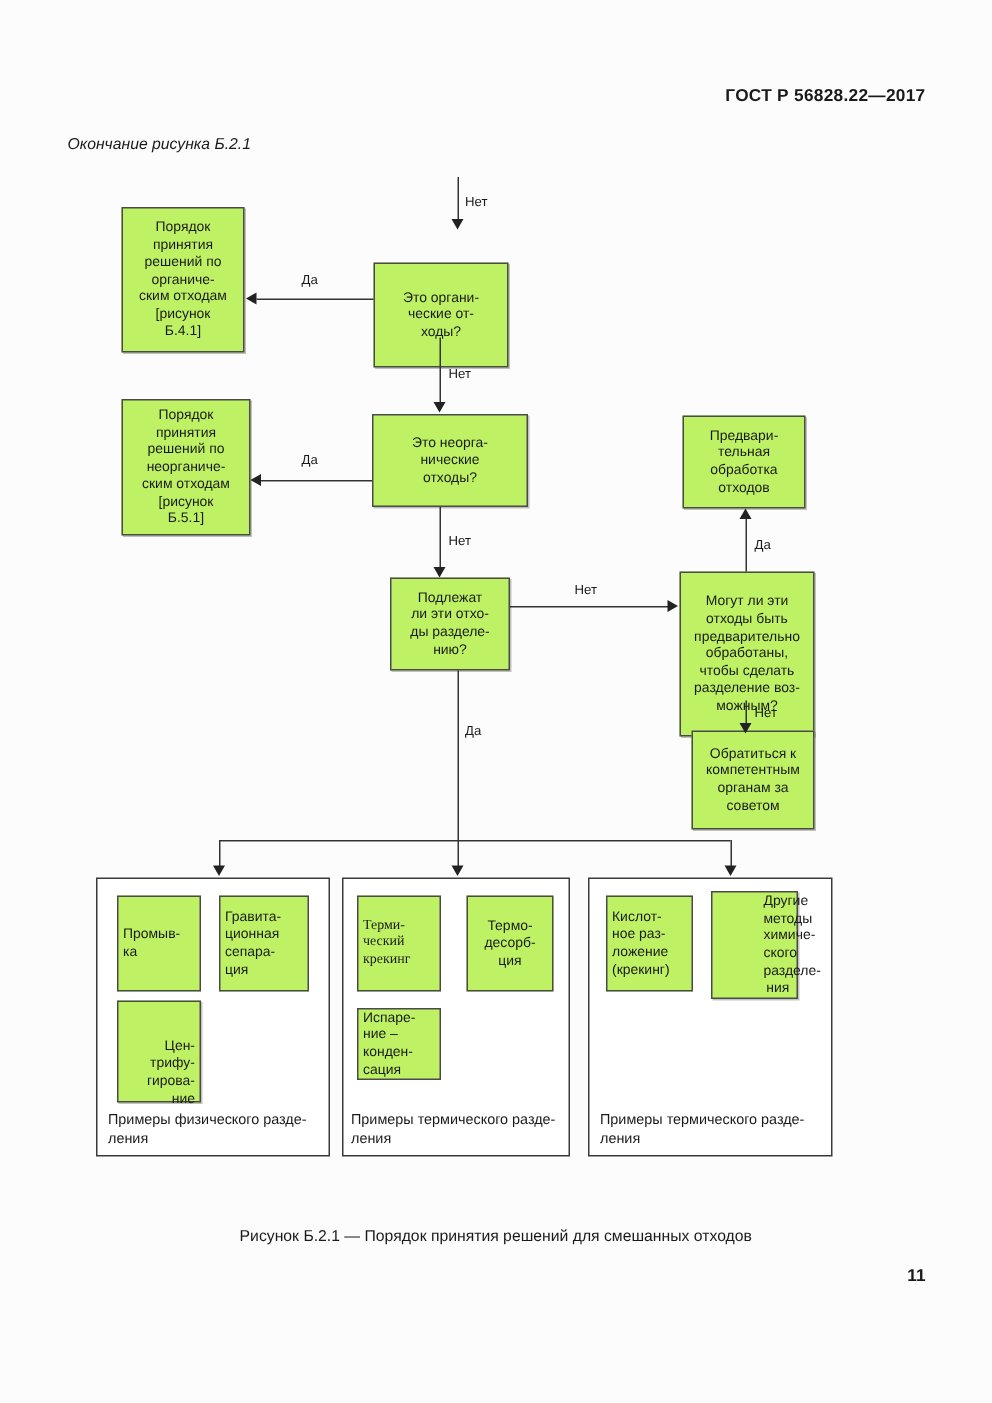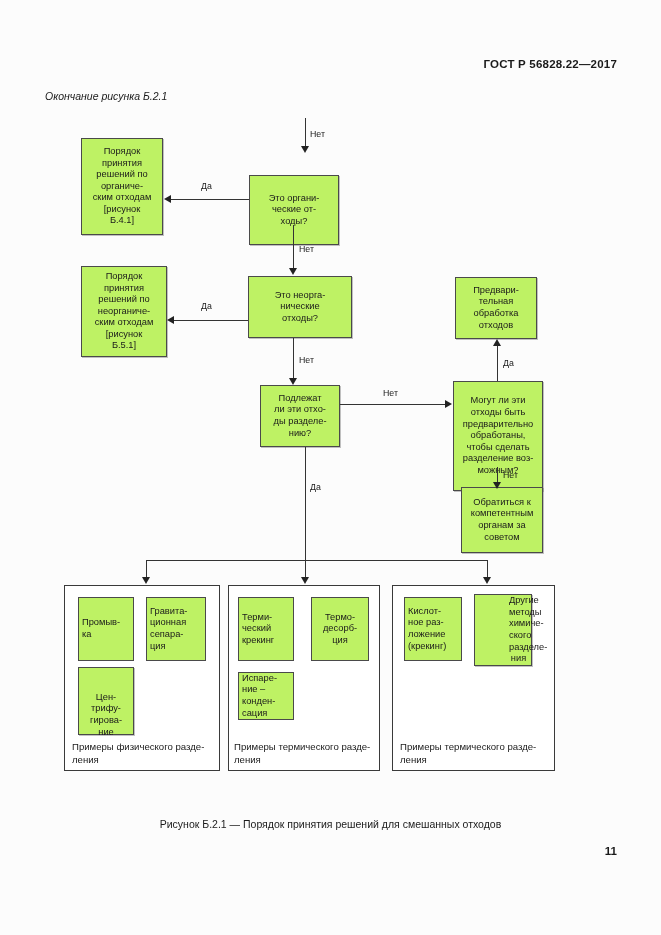--- a/index.html
+++ b/index.html
@@ -248,30 +248,30 @@
     <div class="node-inner lefttext" style="text-align:left;">Промыв-
 ка</div>
   </div>
   <div class="node flat" style="left:146px; top:597px; width:60px; height:64px;">
     <div class="node-inner" style="text-align:left;">Гравита-
 ционная
 сепара-
 ция</div>
   </div>
   <div class="node" style="left:78px; top:667px; width:56px; height:68px;">
-    <div class="node-inner" style="text-align:center;margin-top:28px;">Цен-
+    <div class="node-inner" style="text-align:right;margin-top:28px;">Цен-
 трифу-
 гирова-
 ние</div>
   </div>
   <div class="group-caption" style="left:72px; top:741px; width:146px;">Примеры физического разде-
 ления</div>
 
   <div class="group-box" style="left:228px; top:585px; width:152px; height:186px;"></div>
-  <div class="node flat" style="left:238px; top:597px; width:56px; height:64px;">
+  <div class="node flat" style="left:238px; top:597px; width:56px; height:64px;font-family:Liberation Serif, serif;">
     <div class="node-inner" style="text-align:left;">Терми-
 ческий
 крекинг</div>
   </div>
   <div class="node flat" style="left:311px; top:597px; width:58px; height:64px;">
     <div class="node-inner">Термо-
 десорб-
 ция</div>
   </div>
   <div class="node flat" style="left:238px; top:672px; width:56px; height:48px;">

